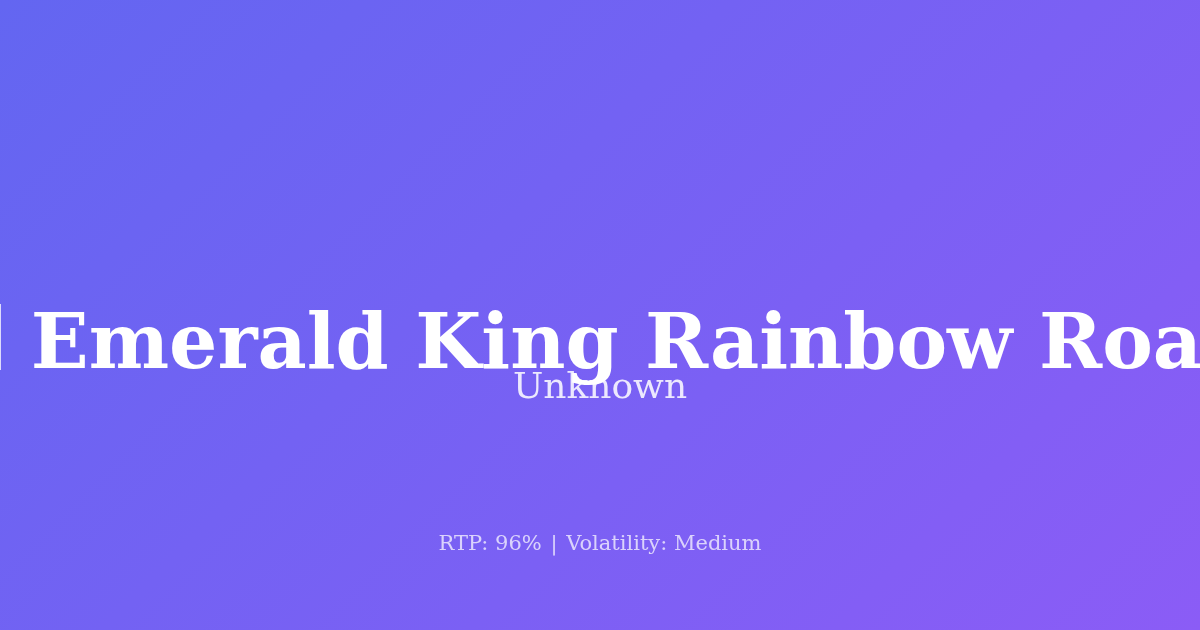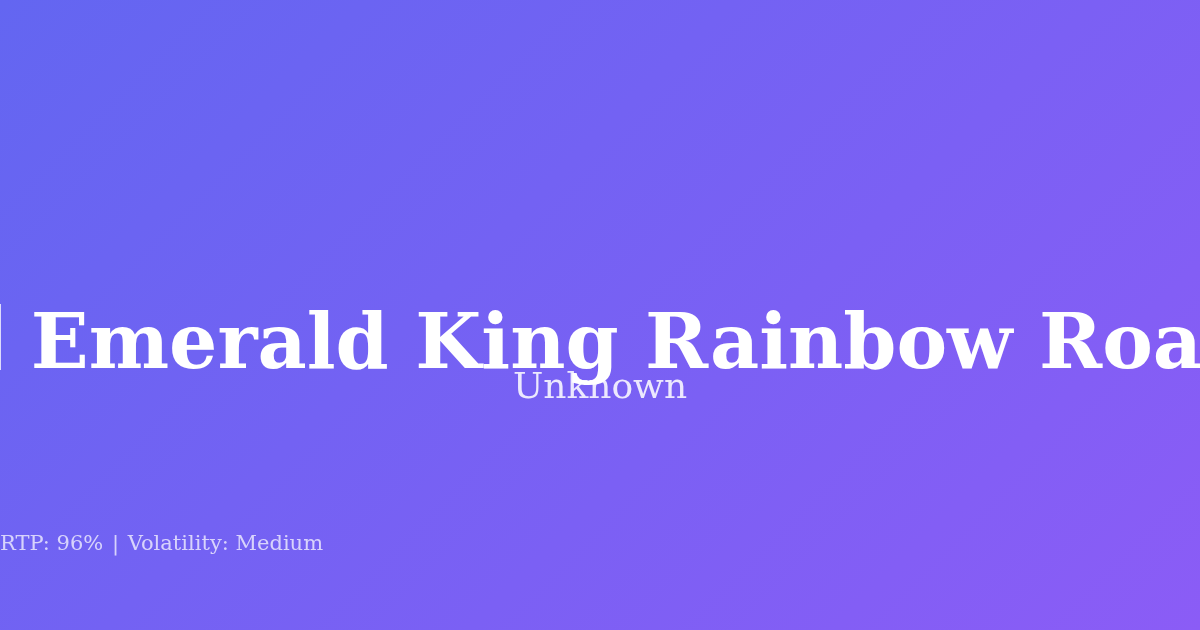--- a/index.html
+++ b/index.html
@@ -90,20 +90,21 @@
     color: rgba(255, 255, 255, 0.86);
     white-space: nowrap;
   }
 
   
   .card-meta {
     position: absolute;
     left: 0;
     right: 0;
     top: 529px;
+    text-align: center;
     font-family: "DejaVu Serif", "Liberation Serif", serif;
     font-weight: 400;
     font-size: 21px;
     line-height: 28px;
     color: rgba(255, 255, 255, 0.72);
     white-space: nowrap;
   }
   .meta-sep {
     padding: 0 2px;
   }

